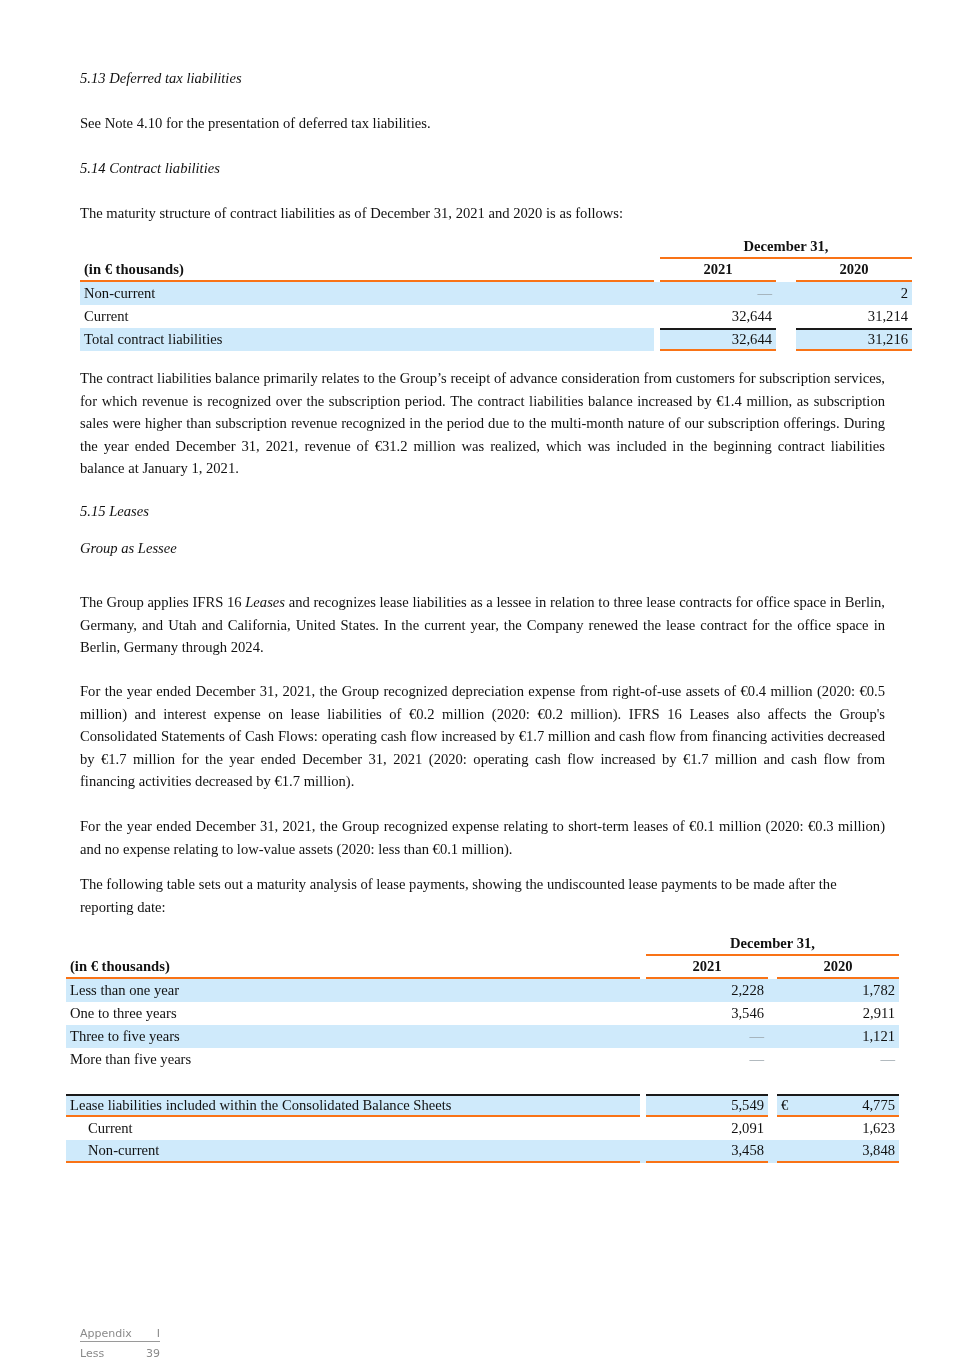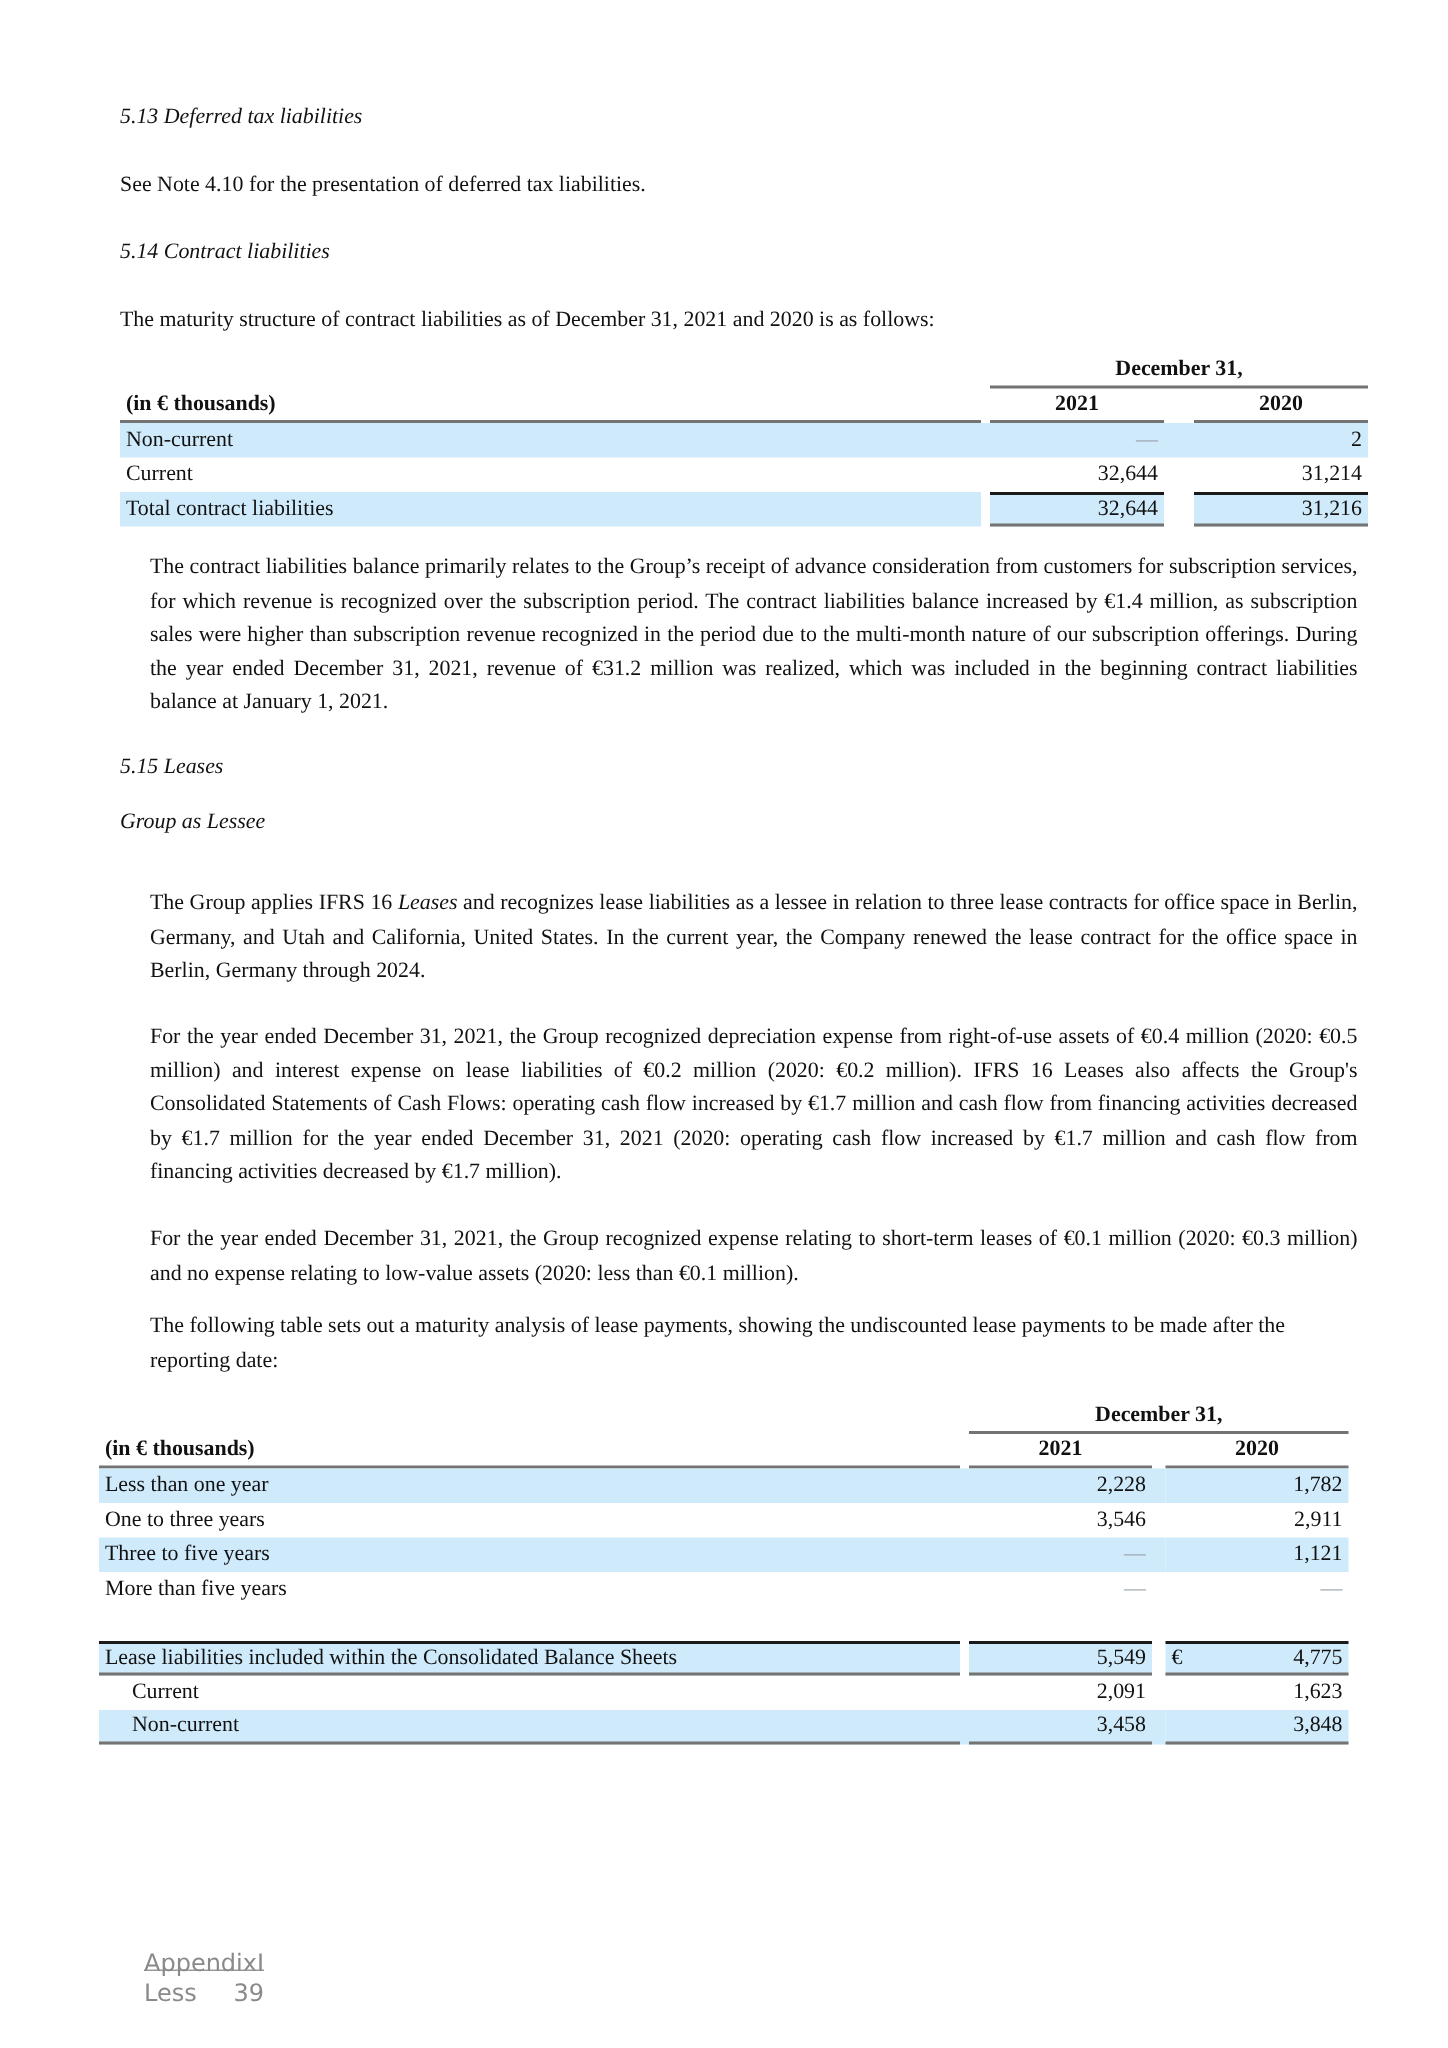--- a/index.html
+++ b/index.html
@@ -1,37 +1,37 @@
 <!DOCTYPE html>
 <html><head>
   <meta charset="utf-8">
   <style>
     * { box-sizing: border-box; margin: 0; padding: 0; }
     html, body { width: 965px; height: 1365px; background: #ffffff; }
     body { position: relative; font-family: "Liberation Serif", serif; color: #111; font-size: 14.6px; overflow: hidden; }
     .abs { position: absolute; }
     .heading { font-style: italic; }
-    .para { line-height: 22.5px; text-align: justify; margin-left: 20px; }
+    .para { line-height: 22.5px; text-align: justify; }
     em { font-style: italic; }
 
     
     .tbl { position: absolute; border-collapse: separate; border-spacing: 0; }
     .tbl td { padding: 0; height: 23px; vertical-align: middle; }
     .lbl { padding-left: 4px !important; }
     .num { text-align: right; padding-right: 4px !important; }
     .blue td.c { background: #cfeafb; }
     .bold { font-weight: bold; }
     .bt { border-top: 2px solid #1a1a1a; }
-    .bb { border-bottom: 2px solid #737373; }
+    .bb { border-bottom: 2px solid #f97316; }
     .hdr td { font-weight: bold; }
     .center { text-align: center; }
     .dash { color: #9aa4ab; }
     .indent { padding-left: 22px !important; }
 
-    .footer { position: absolute; left: 96px; font-family: "DejaVu Sans", sans-serif; font-size: 16px; color: #8a8a8a; }
+    .footer { position: absolute; left: 80px; font-family: "DejaVu Sans", sans-serif; font-size: 11px; color: #8a8a8a; margin-top: 28px; }
   </style>
 </head>
 <body>
 
 <div class="abs heading" style="left:80px; top:70px;">5.13  Deferred tax liabilities</div>
 <div class="abs" style="left:80px; top:115px;">See Note 4.10 for the presentation of deferred tax liabilities.</div>
 
 <div class="abs heading" style="left:80px; top:160px;">5.14  Contract liabilities</div>
 <div class="abs" style="left:80px; top:205px;">The maturity structure of contract liabilities as of December 31, 2021 and 2020 is as follows:</div>
 

